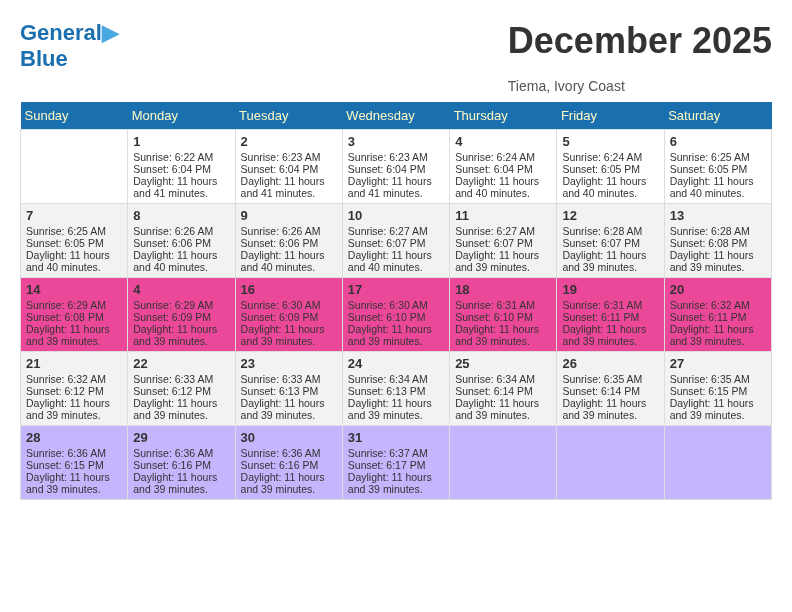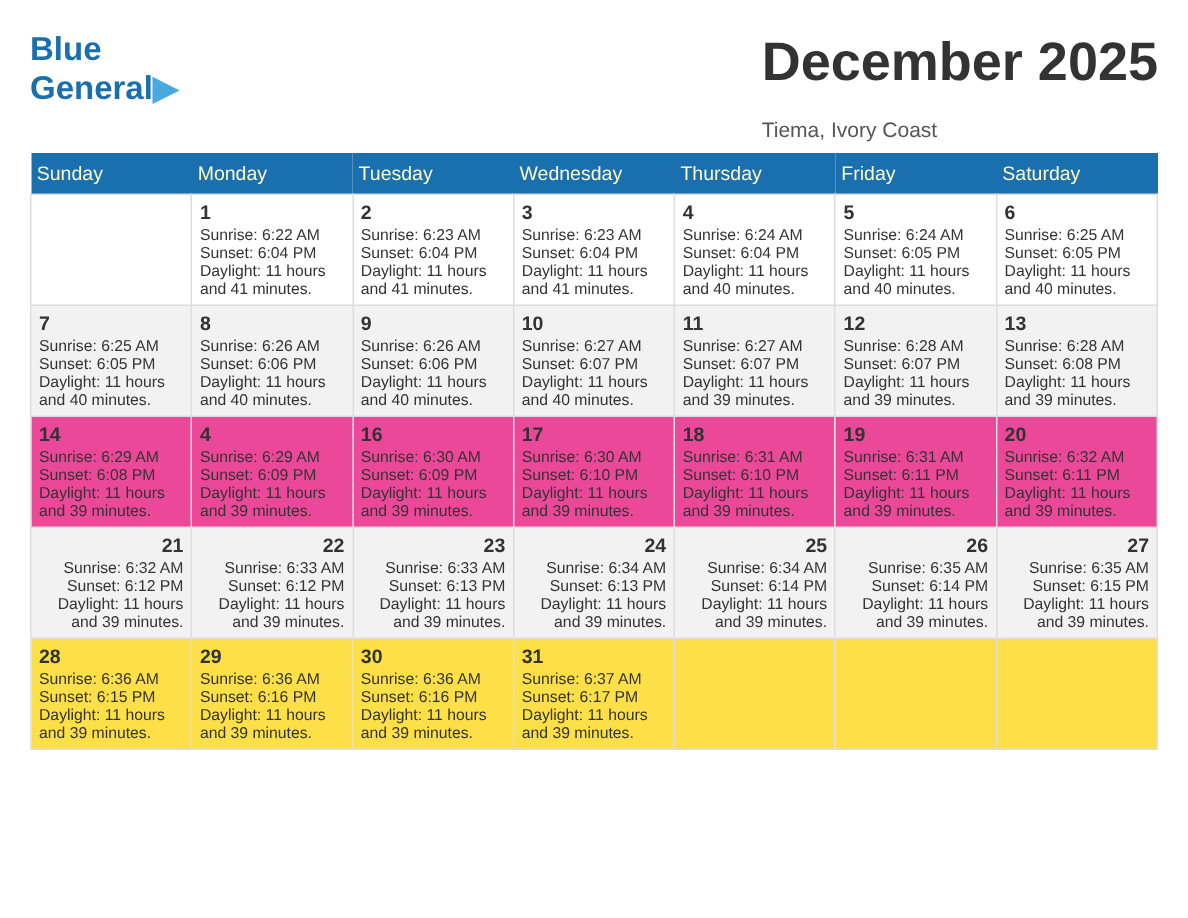--- a/index.html
+++ b/index.html
@@ -59,35 +59,35 @@
       font-weight: bold;
       display: block;
       margin-bottom: 2px;
     }
     .empty {
       background-color: #f0f0f0;
     }
     tr.row1 td { background-color: #ffffff; }
     tr.row2 td { background-color: #f2f2f2; }
     tr.row3 td { background-color: #ec4899; }
-    tr.row4 td { background-color: #f2f2f2; text-align: right; }
-    tr.row5 td { background-color: #fde047; margin-left: 12px; }
+    tr.row4 td { background-color: #f2f2f2; }
+    tr.row5 td { background-color: #c4b5fd; margin-left: 12px; }
   </style>
 </head>
 <body>
 
 <div class="header">
   <div class="logo">
     <div>
-      <div style="font-size:22px;font-weight:bold;color:#1a6faf;line-height:1.2;">Blue</div>
       <div style="display:flex;align-items:center;">
         <div style="font-size:22px;font-weight:bold;color:#333;line-height:1.2;">
           <span style="color:#1a6faf;">General</span><span style="color:#4aa8e0;">▶</span>
         </div>
       </div>
+      <div style="font-size:22px;font-weight:bold;color:#1a6faf;line-height:1.2;">Blue</div>
     </div>
   </div>
   <div class="title-area">
     <div class="month-title">December 2025</div>
     <div class="subtitle">Tiema, Ivory Coast</div>
   </div>
 </div>
 
 <table>
   <thead>

